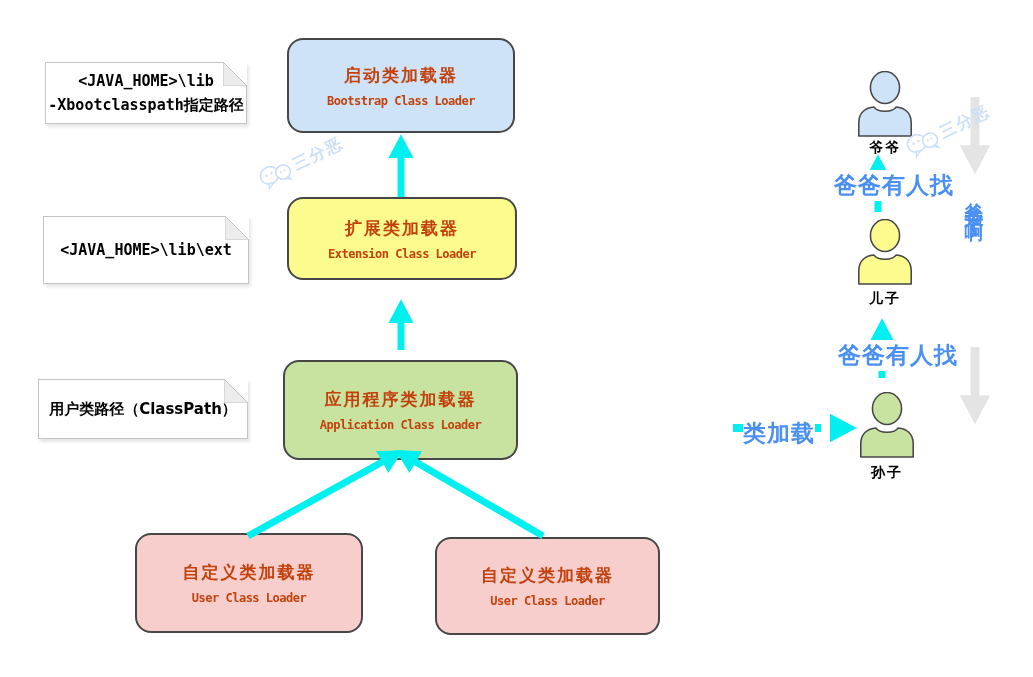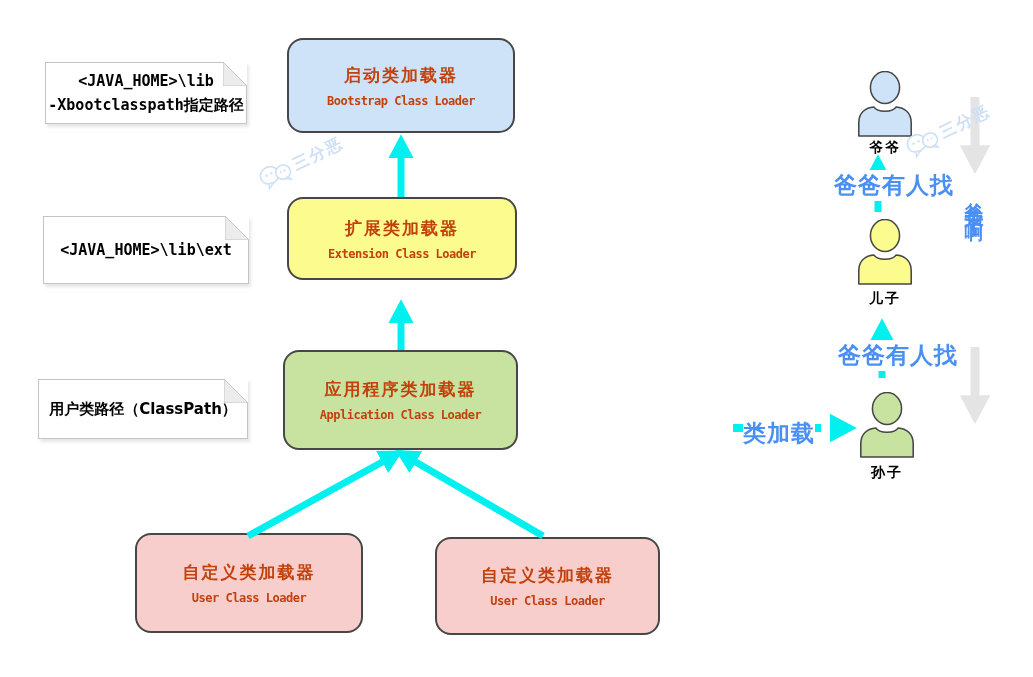--- a/index.html
+++ b/index.html
@@ -11,21 +11,21 @@
   .box{
     position:absolute;border:2px solid #474747;border-radius:16px;
     display:flex;flex-direction:column;align-items:center;justify-content:center;
     text-align:center;color:#c2410c;box-sizing:border-box;
   }
   .box .zh{font-size:17px;font-weight:bold;letter-spacing:2px;margin-bottom:7px;}
   .box .en{font-family:"DejaVu Sans Mono","Liberation Mono",monospace;
            font-size:12px;font-weight:bold;letter-spacing:-0.5px;white-space:nowrap;}
   .box-bootstrap{left:287px;top:38px;width:228px;height:95px;background:#cfe3f8;}
   .box-extension{left:287px;top:197px;width:230px;height:83px;background:#fcfc8e;}
-  .box-application{left:283px;top:350px;width:235px;height:100px;background:#c8e3a0;text-align:right;}
+  .box-application{left:283px;top:360px;width:235px;height:100px;background:#c8e3a0;text-align:right;}
   .box-user-left{left:135px;top:533px;width:228px;height:100px;background:#f8cecc;}
   .box-user-right{left:435px;top:537px;width:225px;height:98px;background:#f8cecc;}
   
   .note{
     position:absolute;background:#ffffff;border:1px solid #c4c4c4;
     box-shadow:2px 3px 3px rgba(0,0,0,.10);
     display:flex;flex-direction:column;align-items:center;justify-content:center;
     text-align:center;font-weight:bold;font-size:15px;color:#000;box-sizing:border-box;
   }
   .note .mono{font-family:"DejaVu Sans Mono","Liberation Mono",monospace;white-space:nowrap;}

